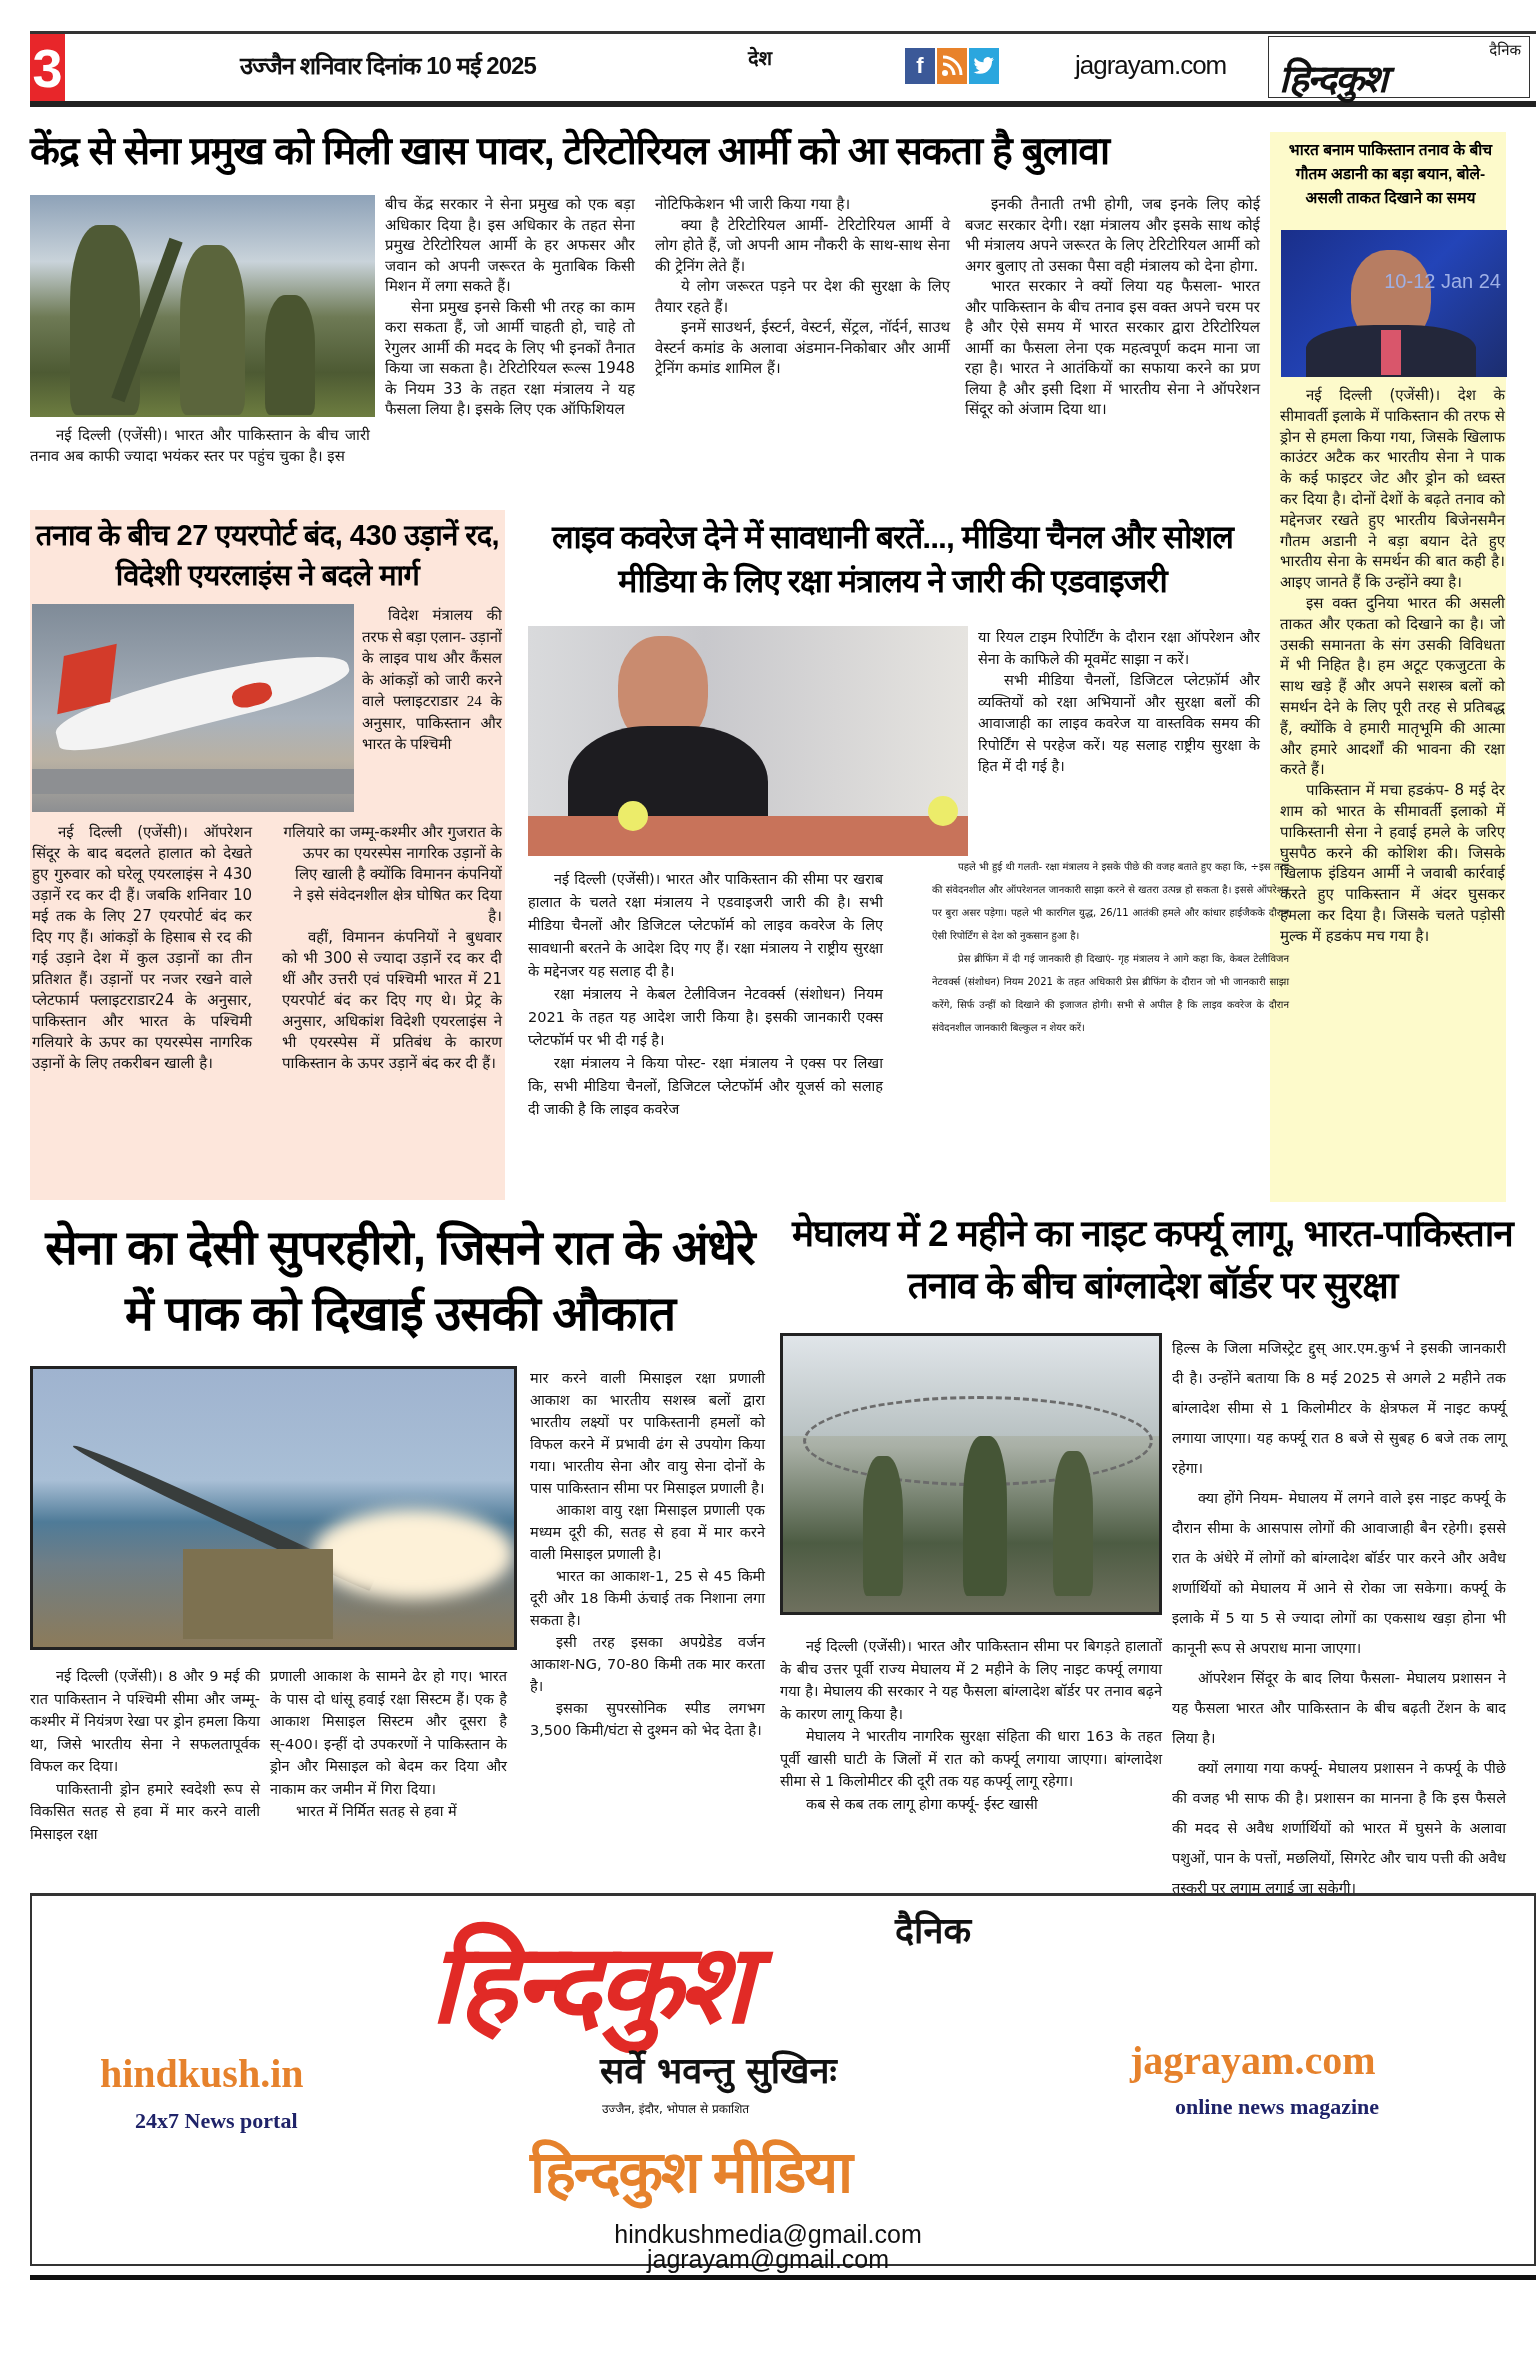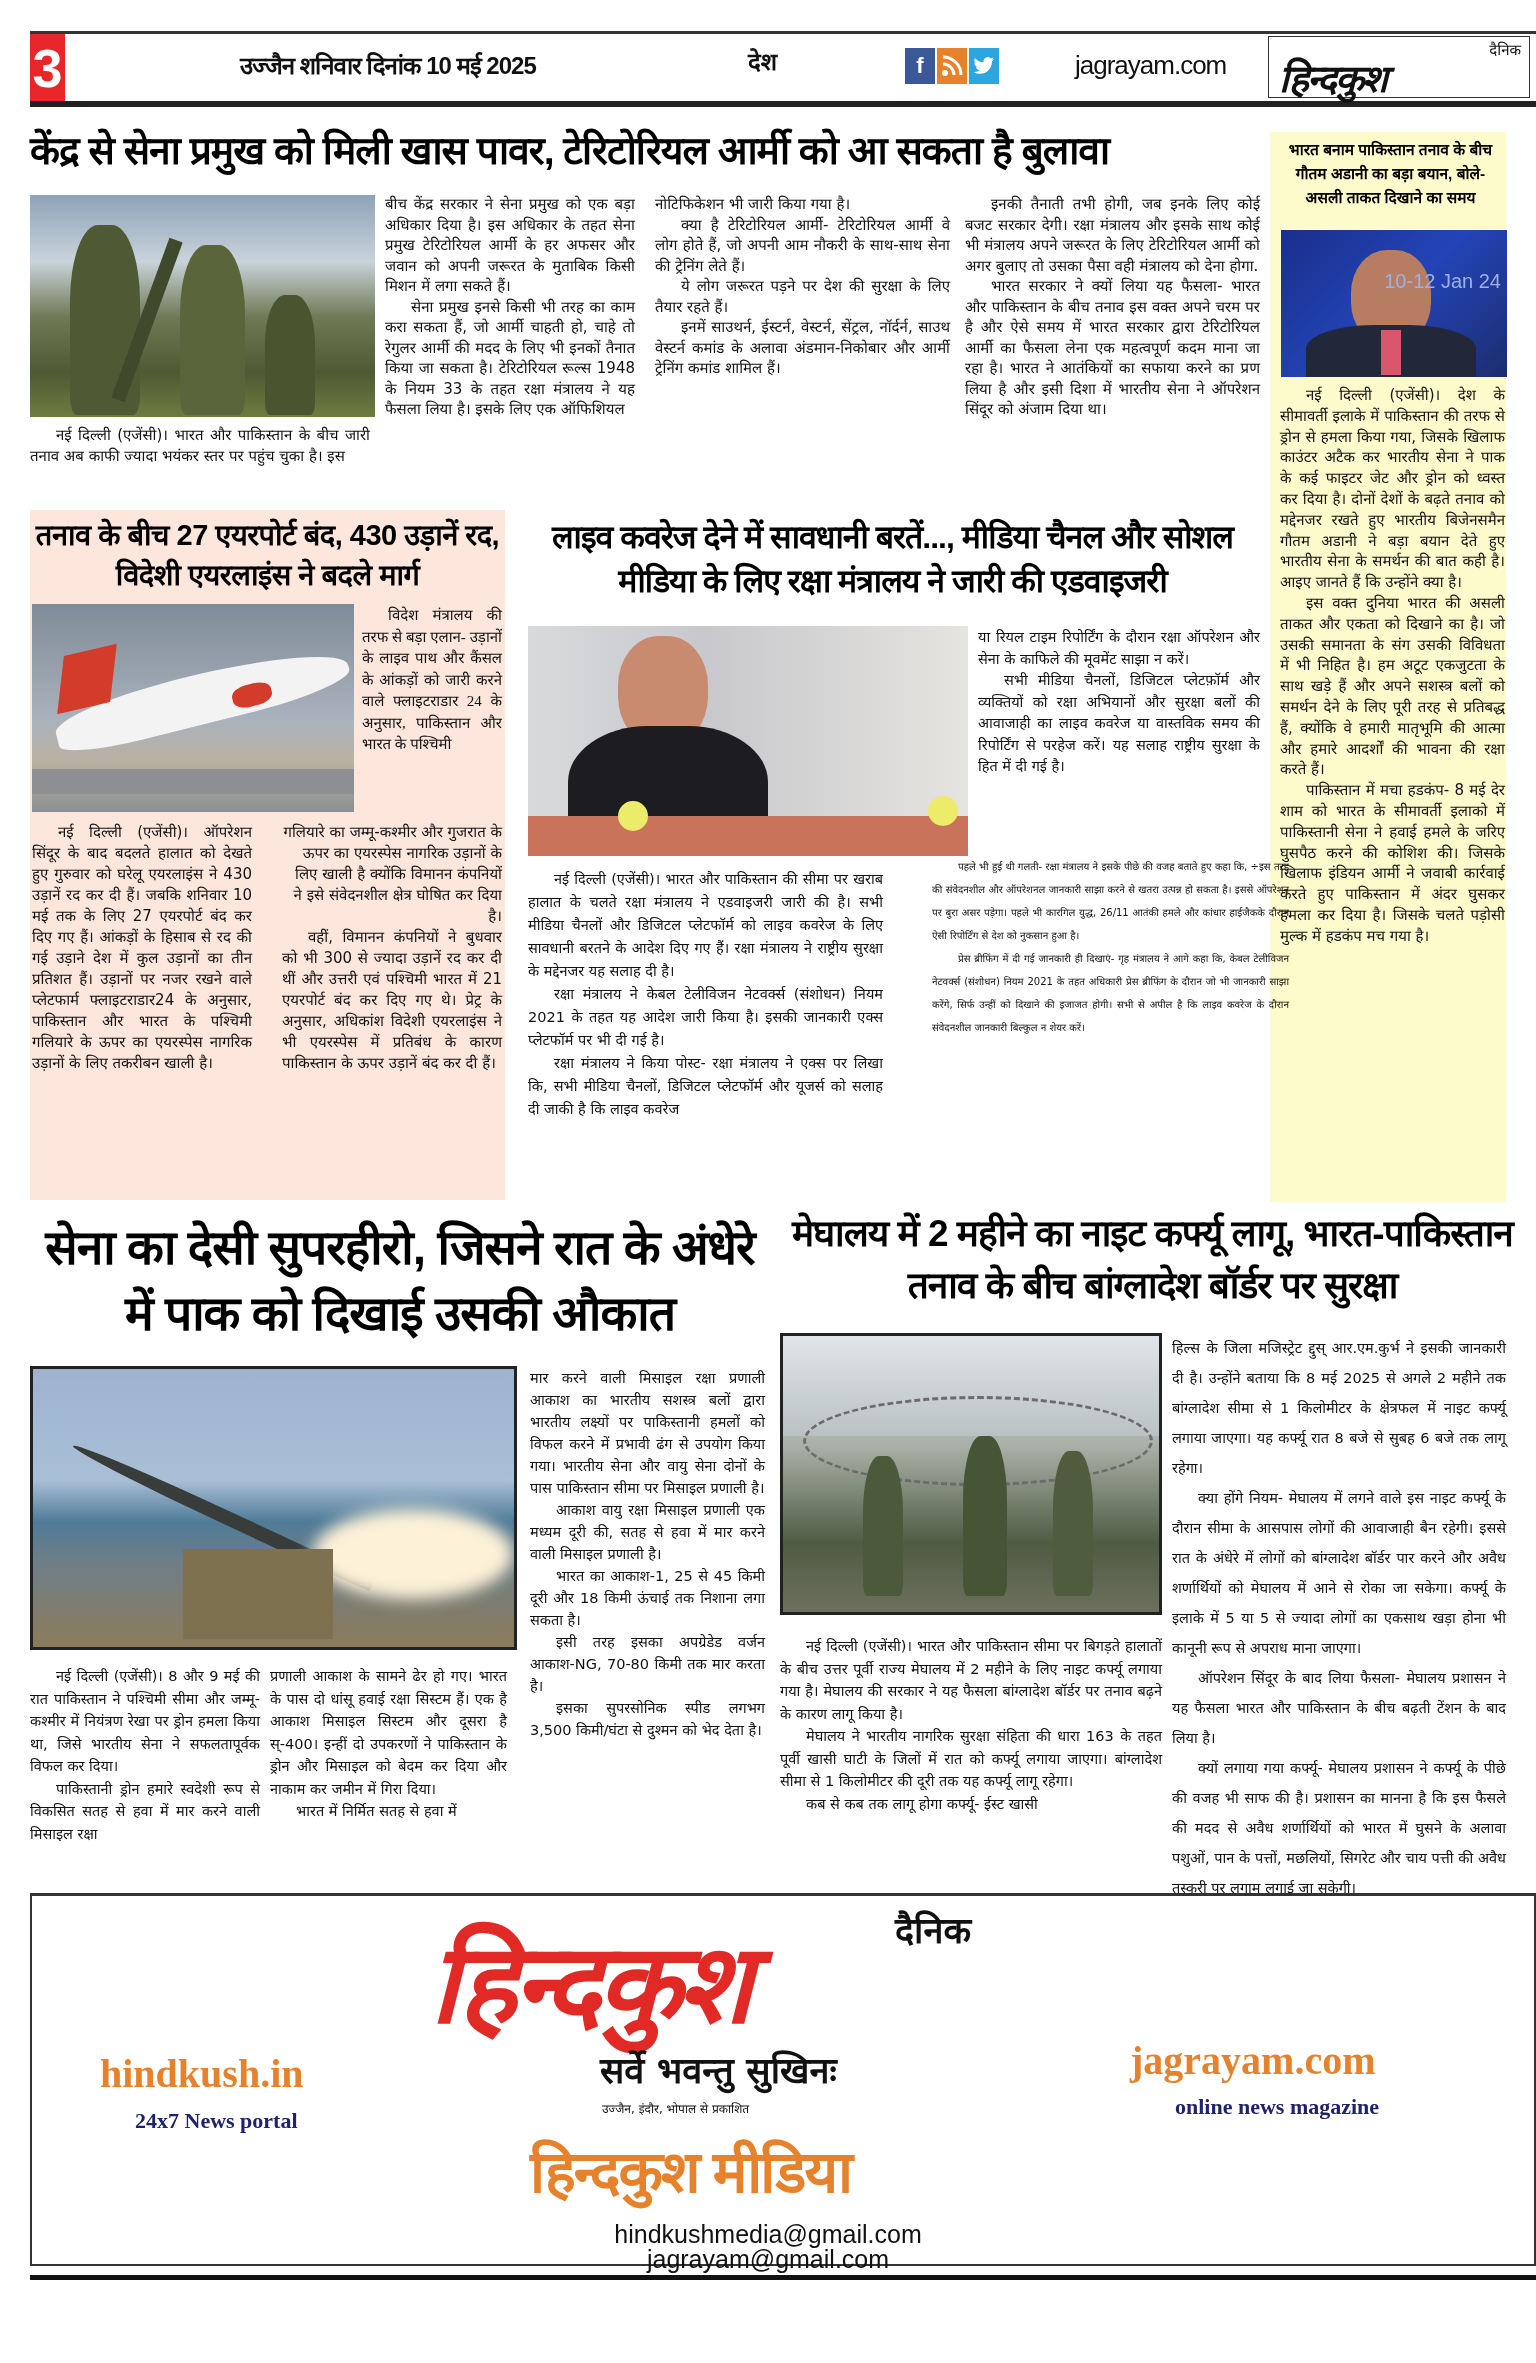--- a/index.html
+++ b/index.html
@@ -7,21 +7,21 @@
   body{position:relative;font-family:"DejaVu Sans","Liberation Sans",sans-serif;color:#111;}
   .abs{position:absolute;}
   .col{font-size:15px;line-height:20.5px;text-align:justify;color:#111;}
   .col p{text-indent:26px;}
   .col p.noind{text-indent:0;}
   .head{font-family:"Liberation Sans","DejaVu Sans",sans-serif;font-weight:bold;color:#000;letter-spacing:-1px;line-height:1.2;}
   
   .topbar{left:30px;top:31px;width:1506px;height:76px;border-top:3px solid #333;border-bottom:6px solid #222;}
   .pagenum{left:30px;top:34px;width:35px;height:67px;background:#e8262a;color:#fff;font-size:54px;font-weight:bold;display:flex;align-items:center;justify-content:center;font-family:"Liberation Sans",sans-serif;}
   .dateline{left:240px;top:48px;font-size:24px;font-weight:bold;font-family:"Liberation Sans",sans-serif;letter-spacing:-1px;}
-  .section{left:748px;top:44px;font-size:24px;font-weight:bold;font-family:"Liberation Sans",sans-serif;}
+  .section{left:748px;top:44px;font-size:20px;font-weight:bold;font-family:"Liberation Sans",sans-serif;}
   .social{left:905px;top:48px;display:flex;gap:2px;}
   .social span{width:30px;height:36px;display:flex;align-items:center;justify-content:center;color:#fff;font-weight:bold;font-size:22px;font-family:"Liberation Sans",sans-serif;}
   .fb{background:#3b5998;}
   .rss{background:#e8822a;}
   .tw{background:#2ba6de;}
   .site{left:1075px;top:50px;font-size:26px;font-family:"Liberation Sans",sans-serif;letter-spacing:-1px;}
   .logobox{left:1268px;top:36px;width:262px;height:62px;border:1px solid #333;}
   .logobox .small{position:absolute;right:8px;top:2px;font-size:15px;}
   .logobox .big{position:absolute;left:10px;top:14px;font-size:38px;font-weight:bold;font-style:italic;letter-spacing:-2px;font-family:"Liberation Serif",serif;}
   

